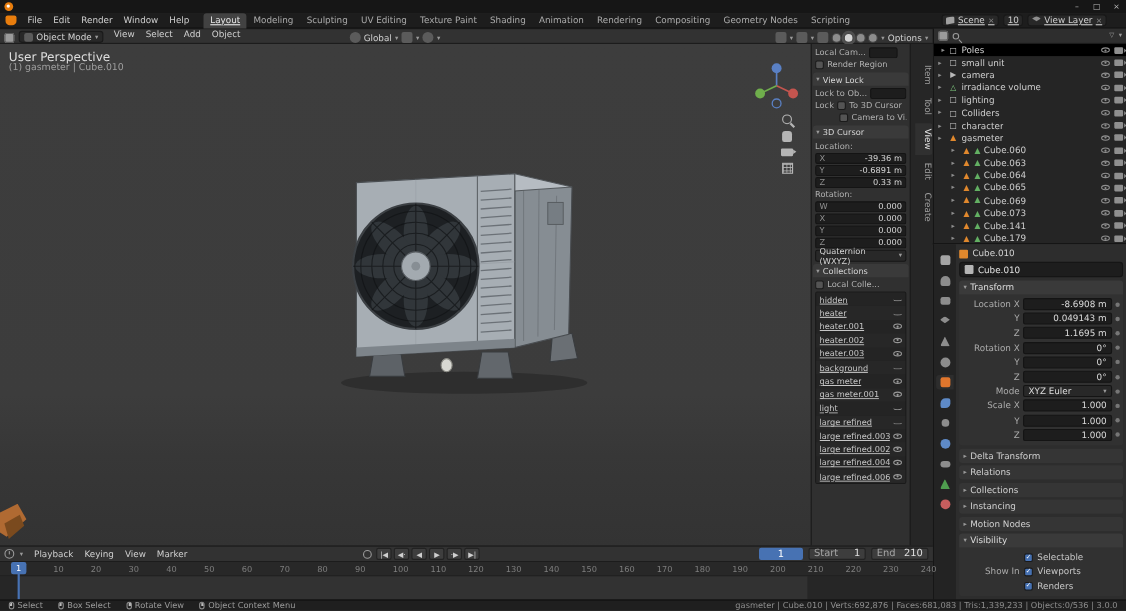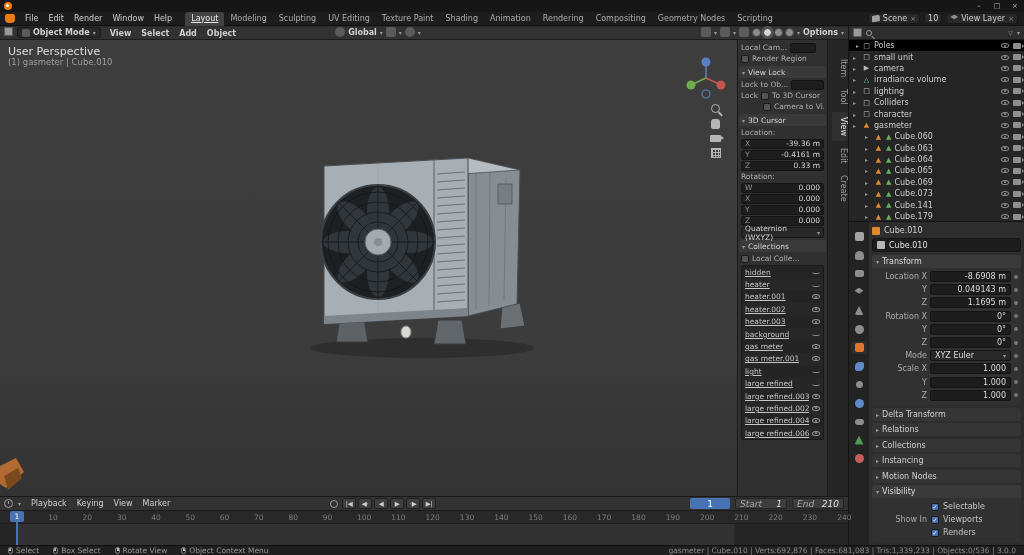--- a/index.html
+++ b/index.html
@@ -15,31 +15,31 @@
   .win-btn { width:18px; height:12px; display:flex; align-items:center; justify-content:center; font-size:7px; color:#bbb; }
 
   
   .menubar { position:absolute; left:0; top:12px; width:1024px; height:14px; background:#1d1d1d; display:flex; align-items:center; border-bottom:1px solid #111; }
   .app-icon { width:10px; height:9px; background:#e87d0d; border-radius:2px 2px 4px 4px; margin:0 5px 0 5px; flex:0 0 auto; }
   .menus { display:flex; }
   .menu-item { padding:0 5px; font-size:8px; color:#cfcfcf; line-height:14px; }
   .workspaces { display:flex; margin-left:8px; height:14px; align-items:flex-end; }
   .ws-tab { padding:1px 6px 1px 6px; font-size:8px; color:#ababab; line-height:12px; border-radius:3px 3px 0 0; white-space:nowrap; }
   .ws-tab.active { background:#424242; color:#e8e8e8;text-decoration:underline; }
-  .topbar-right { margin-left:auto; display:flex; align-items:center; gap:4px; padding-right:6px; }
+  .topbar-right { margin-left:auto; display:flex; align-items:center; gap:4px; padding-right:18px;text-decoration:underline; }
   .selector { display:flex; align-items:center; background:#282828; border:1px solid #181818; border-radius:3px; height:11px; padding:0 3px; gap:3px; }
   .selector .sel-label { font-size:8px; color:#cfcfcf; white-space:nowrap; }
   .sel-x { font-size:7px; color:#8a8a8a; }
   .badge { background:#282828; border:1px solid #181818; border-radius:3px; height:11px; padding:0 3px; font-size:8px; color:#cfcfcf; line-height:10px; }
   .mini-icon { width:8px; height:8px; background:#8d8d8d; border-radius:2px; flex:0 0 auto; }
   .mini-icon.scene { background:#a0a0a0; clip-path:polygon(0 20%,100% 0,100% 80%,0 100%); }
   .mini-icon.layers { background:#8d8d8d; clip-path:polygon(50% 0,100% 30%,50% 60%,0 30%); }
 
   
-  .vp-header { position:absolute; left:0; top:27px; width:848px; height:13px; background:#323232; border-bottom:1px solid #1c1c1c; display:flex; align-items:flex-start; padding:0 4px; gap:4px;font-weight:bold; }
+  .vp-header { position:absolute; left:0; top:27px; width:848px; height:13px; background:#323232; border-bottom:1px solid #1c1c1c; display:flex; align-items:flex-end; padding:0 4px; gap:4px; }
   .vph-txt { font-size:8px; color:#d0d0d0; white-space:nowrap; }
   .caret { font-size:6px; color:#9a9a9a; }
   .mode-select { display:flex; align-items:center; gap:3px; background:#282828; border:1px solid #1a1a1a; border-radius:3px; height:11px; padding:0 4px; }
   .editor-icon { width:9px; height:9px; background:#9a9a9a; border-radius:2px; }
   .editor-icon.grid { background:linear-gradient(#9a9a9a,#9a9a9a); box-shadow:inset 0 0 0 1px #5a5a5a; }
   .hdr-icon { width:10px; height:10px; border-radius:2px; background:#5b5b5b; flex:0 0 auto; }
   .hdr-icon.round { border-radius:50%; }
   .shade-dot { width:9px; height:9px; border-radius:50%; background:#8d8d8d; border:1px solid #444; }
   .shade-dot.active { background:#d5d5d5; box-shadow:0 0 0 2px #505050; }
   .center-group { display:flex; align-items:center; gap:3px; margin-left:90px; }
@@ -165,21 +165,21 @@
   .transport { display:flex; align-items:center; gap:2px; margin-left:150px; }
   .t-btn { min-width:14px; height:11px; display:flex; align-items:center; justify-content:center; font-size:6.5px; color:#cfcfcf; background:#3e3e3e; border:1px solid #222; border-radius:2px; }
   .t-btn[data-icon="jump-start"]::before { content:"|◀"; }
   .t-btn[data-icon="prev-keyframe"]::before { content:"◀·"; }
   .t-btn[data-icon="play-reverse"]::before { content:"◀"; }
   .t-btn[data-icon="play"]::before { content:"▶"; }
   .t-btn[data-icon="next-keyframe"]::before { content:"·▶"; }
   .t-btn[data-icon="jump-end"]::before { content:"▶|"; }
   .autokey { width:8px; height:8px; border-radius:50%; border:1.5px solid #9a9a9a; margin-right:2px; }
   .frame-field { margin-left:auto; background:#4772b3; border-radius:2px; height:11px; min-width:40px; display:flex; align-items:center; justify-content:center; color:#fff; }
-  .range-field { background:#3d3d3d; border:1px solid #222; border-radius:2px; height:11px; display:flex; align-items:center; padding:0 4px; gap:4px; min-width:52px;font-style:italic; }
+  .range-field { background:#3d3d3d; border:1px solid #222; border-radius:2px; height:11px; display:flex; align-items:flex-end; padding:0 4px; gap:4px; min-width:52px; }
   .range-field .rf-label { color:#a5a5a5; }
   .range-field .rf-val { margin-left:auto; color:#e0e0e0; }
   .tl-ruler { height:13px; background:#282828; display:flex; padding-left:14px; border-bottom:1px solid #1f1f1f; position:relative; }
   .tick { width:34.3px; flex:0 0 auto; font-size:7.5px; color:#7e7e7e; line-height:13px; }
   .tl-track { position:relative; height:21px; background:#262626; }
   .range-band { position:absolute; left:17px; width:717px; top:0; height:21px; background:#323232; }
   .playhead-line { position:absolute; left:16px; top:-13px; width:2px; height:34px; background:#4772b3; }
   .playhead-label { position:absolute; left:10px; top:-13px; width:14px; height:11px; background:#4772b3; border-radius:2px; color:#fff; font-size:7.5px; display:flex; align-items:center; justify-content:center; }
 
   
@@ -440,21 +440,21 @@
         <div class="np-row">
           <span class="np-field">
             <span class="axis">X</span>
             <span class="val">-39.36 m</span>
           </span>
         </div>
 
         <div class="np-row">
           <span class="np-field">
             <span class="axis">Y</span>
-            <span class="val">-0.4161 m</span>
+            <span class="val">-0.6891 m</span>
           </span>
         </div>
 
         <div class="np-row">
           <span class="np-field">
             <span class="axis">Z</span>
             <span class="val">0.33 m</span>
           </span>
         </div>
       </div>

